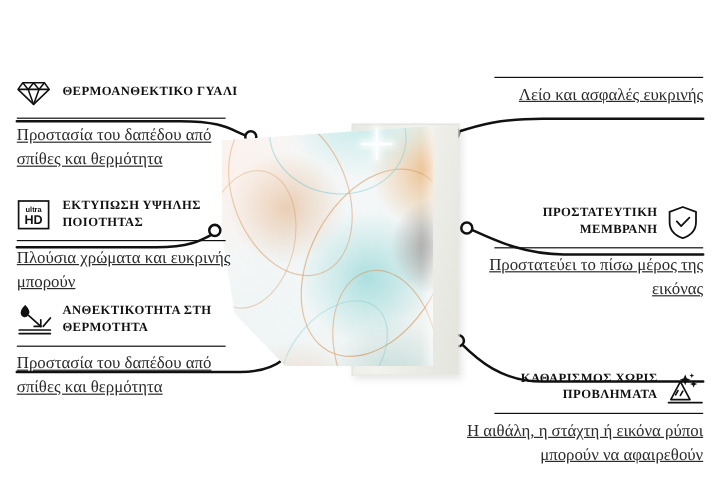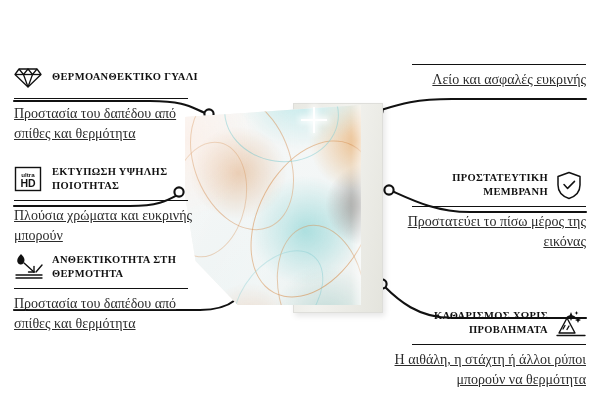--- a/index.html
+++ b/index.html
@@ -232,16 +232,16 @@
             <path d="M7,20 L9,16.5 M11,20.5 L13,17"></path>
             <path d="M15,3 L16.3,6.2 L19.5,7.5 L16.3,8.8 L15,12 L13.7,8.8 L10.5,7.5 L13.7,6.2 Z" fill="#111" stroke="none"></path>
             <path d="M22,8 L22.9,10.1 L25,11 L22.9,11.9 L22,14 L21.1,11.9 L19,11 L21.1,10.1 Z" fill="#111" stroke="none"></path>
             <path d="M20.5,2 L21.1,3.4 L22.5,4 L21.1,4.6 L20.5,6 L19.9,4.6 L18.5,4 L19.9,3.4 Z" fill="#111" stroke="none"></path>
           </g>
         </svg>
       </span>
       <span class="f-title">ΚΑΘΑΡΙΣΜΟΣ ΧΩΡΙΣ ΠΡΟΒΛΗΜΑΤΑ</span>
     </div>
     <div class="rule"></div>
-    <div class="f-desc">Η αιθάλη, η στάχτη ή άλλοι ρύποι μπορούν να θερμότητα</div>
+    <div class="f-desc">Η αιθάλη, η στάχτη ή εικόνα ρύποι μπορούν να αφαιρεθούν</div>
   </div>
 
 </div>
 
 </body></html>

